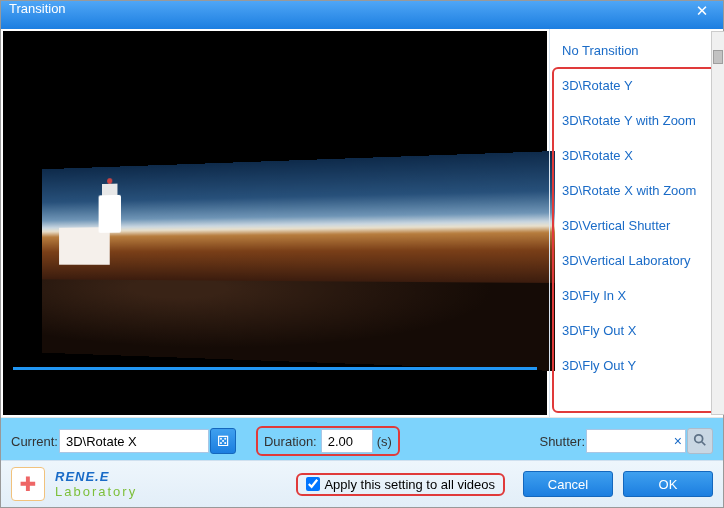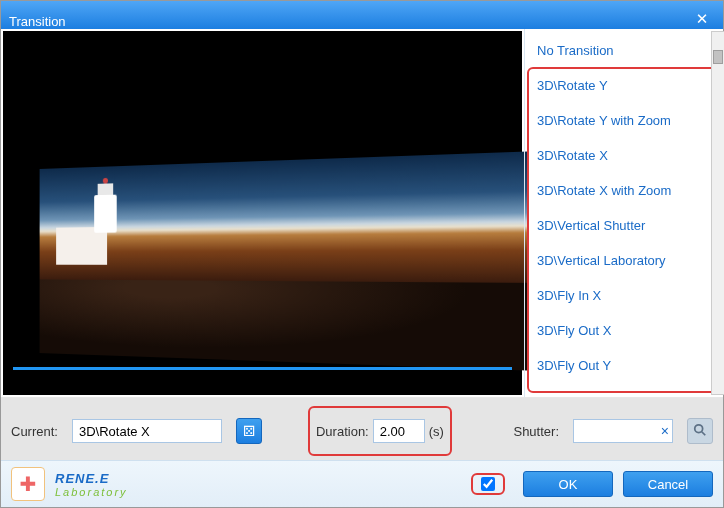--- a/index.html
+++ b/index.html
@@ -1,18 +1,18 @@
 <!DOCTYPE html>
 <html><head>
 <meta charset="utf-8">
 <style>
   * { box-sizing: border-box; margin: 0; padding: 0; }
   body { font-family: "Segoe UI", Arial, sans-serif; font-size: 13px; background: #fff; width: 724px; height: 508px; overflow: hidden; }
   .window { width: 724px; height: 508px; display: flex; flex-direction: column; border: 1px solid #999; }
-  .titlebar { height: 28px; background: linear-gradient(#4fa6f6,#1c7ee0); color: #fff; display: flex; align-items: flex-end; padding: 0 8px; font-size: 13px; gap: 14px; }
+  .titlebar { height: 28px; background: linear-gradient(#4fa6f6,#1c7ee0); color: #fff; display: flex; align-items: flex-start; padding: 0 8px; font-size: 13px; gap: 14px; }
   .titlebar .title { flex: 1; }
   .close-btn { width: 26px; height: 20px; display: flex; align-items: center; justify-content: center; font-size: 15px; cursor: pointer; }
   .content { flex: 1; display: flex; background: #fff; }
   .preview { flex: 1; background: #000; position: relative; margin: 2px; }
   .preview-canvas { position: absolute; top: 130px; left: 10px; right: 10px; height: 200px; perspective: 700px; }
   .preview-canvas .scene {
     width:100%; height:100%;
     background:
       linear-gradient(to bottom,#0e2a4a 0%, #27507a 18%, #6f95b6 28%, #c9d6e0 32%, #e9e0cc 34%, #b77d3e 37%, #7a3f18 45%, #3b1c0e 60%, #1a0e08 100%);
     transform: rotateY(-14deg) translateZ(0);
@@ -20,41 +20,41 @@
     position: relative;
     overflow: hidden;
   }
   .scene .light { position:absolute; left:13%; top:15%; width:26px; height:40px; background:#fff; border-radius:2px; }
   .scene .light::before{content:"";position:absolute;top:-12px;left:4px;width:18px;height:12px;background:#e8e8e8;}
   .scene .light::after{content:"";position:absolute;top:-18px;left:10px;width:6px;height:6px;background:#c44;border-radius:50%;}
   .scene .house{position:absolute;left:4%;top:32%;width:60px;height:40px;background:#f5f0eb;}
   .scene .rock{position:absolute;bottom:0;left:0;right:0;height:40%;
     background:radial-gradient(ellipse at 30% 10%, #392316 10%, transparent 60%), #150b06;}
   .bluebar { position:absolute; left:10px; right:10px; height:3px; background:#2196f3; top: 336px;}
-  .sidebar { width: 199px; border-left: 1px solid #d9e6f2; display:flex; flex-direction:column; position: relative; padding: 4px 2px; }
+  .sidebar { width: 174px; border-left: 1px solid #d9e6f2; display:flex; flex-direction:column; position: relative; padding: 4px 2px; }
   .sidebar .highlight-box { position:absolute; top:38px; left:2px; right:6px; bottom:4px; border:2px solid #e03a3a; border-radius:6px; pointer-events:none; }
   .list-item { color:#1a6bc7; padding: 10px 10px; cursor: pointer; white-space: nowrap; overflow: hidden; text-overflow: ellipsis; }
   .scrolltrack{ width:14px; background:#f0f0f0; position:absolute; right:-2px; top:2px; bottom:2px; border:1px solid #ccc; }
   .scrolltrack .thumb { position:absolute; top:18px; left:1px; right:1px; height:14px; background:#c2c2c2; border:1px solid #9e9e9e;}
-  .controls { background:#e5e5e5; padding: 8px 10px 4px 10px; display:flex; align-items:center; gap:14px; font-size:13px; color:#333; border-top:1px solid #e7e7e7;}
+  .controls { background:#7dd3fc; padding: 8px 10px 4px 10px; display:flex; align-items:center; gap:1px; font-size:13px; color:#333; border-top:1px solid #e7e7e7;}
   .controls label { white-space: nowrap; }
   .textbox { border:1px solid #a9c6e4; height:24px; padding:2px 6px; font-size:13px; background:#fff; }
   .cur-box { width: 150px; }
   .dice { width:26px; height:26px; background:linear-gradient(#3fa0ef,#1c7ee0); border:1px solid #1467bd; border-radius:3px; display:flex; align-items:center; justify-content:center; color:#fff; cursor:pointer; font-size:14px;}
-  .dur-group { display:flex; align-items:center; gap:4px; border:2px solid #e03a3a; border-radius:6px; padding:11px 6px; }
+  .dur-group { display:flex; align-items:center; gap:4px; border:2px solid #e03a3a; border-radius:6px; padding:1px 6px; }
   .dur-box { width:52px; }
   .search-box { width:100px; position: relative; display:flex; align-items:center; }
   .search-box input { width:100%; padding-right:18px;}
   .search-box .clear { position:absolute; right:4px; color:#1a6bc7; font-size:14px; cursor:pointer;}
   .search-btn { width:26px; height:26px; background:#c9d7e3; border:1px solid #aebccb; border-radius:3px; display:flex; align-items:center; justify-content:center; color:#5d7186;}
   .bottombar { background:linear-gradient(#eef6fc,#e2eef8); padding:6px 10px; display:flex; align-items:center; gap:10px; border-top:1px solid #cfe0ef;}
   .logo-box { width:34px; height:34px; background:#fff; border:1px solid #f1c27d; border-radius:4px; display:flex; align-items:center; justify-content:center; color:#e66; font-size:20px;}
   .brand { font-family: Arial; }
   .brand .line1{ color:#1a6bc7; font-weight:bold; font-style:italic; font-size:13px; letter-spacing:1px;}
-  .brand .line2{ color:#7dbf3a; font-style:italic; font-size:11px; letter-spacing:2px;}
+  .brand .line2{ color:#7dbf3a; font-size:13px; letter-spacing:2px;}
   .apply-wrap{ display:flex; align-items:center; gap:4px; border:2px solid #e03a3a; border-radius:6px; padding:2px 8px; margin-left:auto; margin-right:8px;}
   .apply-wrap input{ width:14px; height:14px; }
   .btn { width:90px; height:26px; border:1px solid #1467bd; background:linear-gradient(#3fa0ef,#1c7ee0); color:#fff; border-radius:3px; cursor:pointer; font-size:13px; }
   .spacer{flex:1;}
 </style>
 </head>
 <body>
 
 <div class="window">
   <div class="titlebar">
@@ -125,17 +125,18 @@
   <div class="bottombar">
     <div class="logo-box">
       <span>✚</span>
     </div>
     <div class="brand">
       <div class="line1">RENE.E</div>
       <div class="line2">Laboratory</div>
     </div>
     <label class="apply-wrap">
       <input type="checkbox" checked="" style="">
+      <span>Apply this setting to all videos</span>
     </label>
+    <button class="btn">Cancel</button>
     <button class="btn">OK</button>
-    <button class="btn">Cancel</button>
   </div>
 </div>
 
 </body></html>

